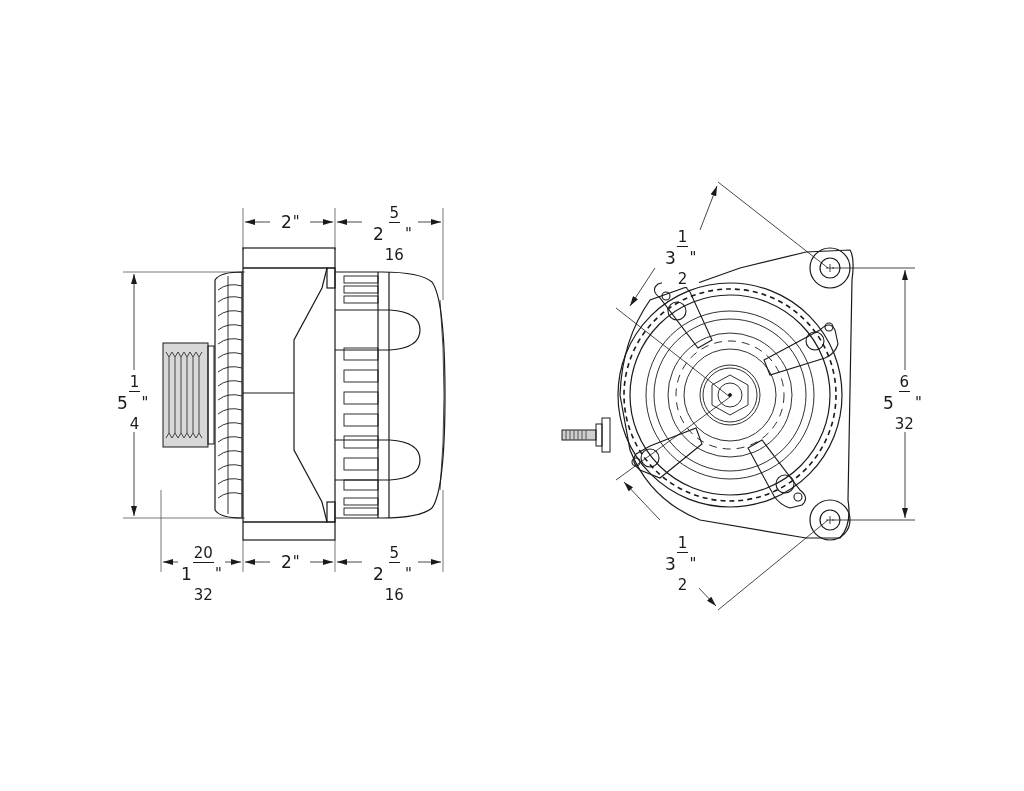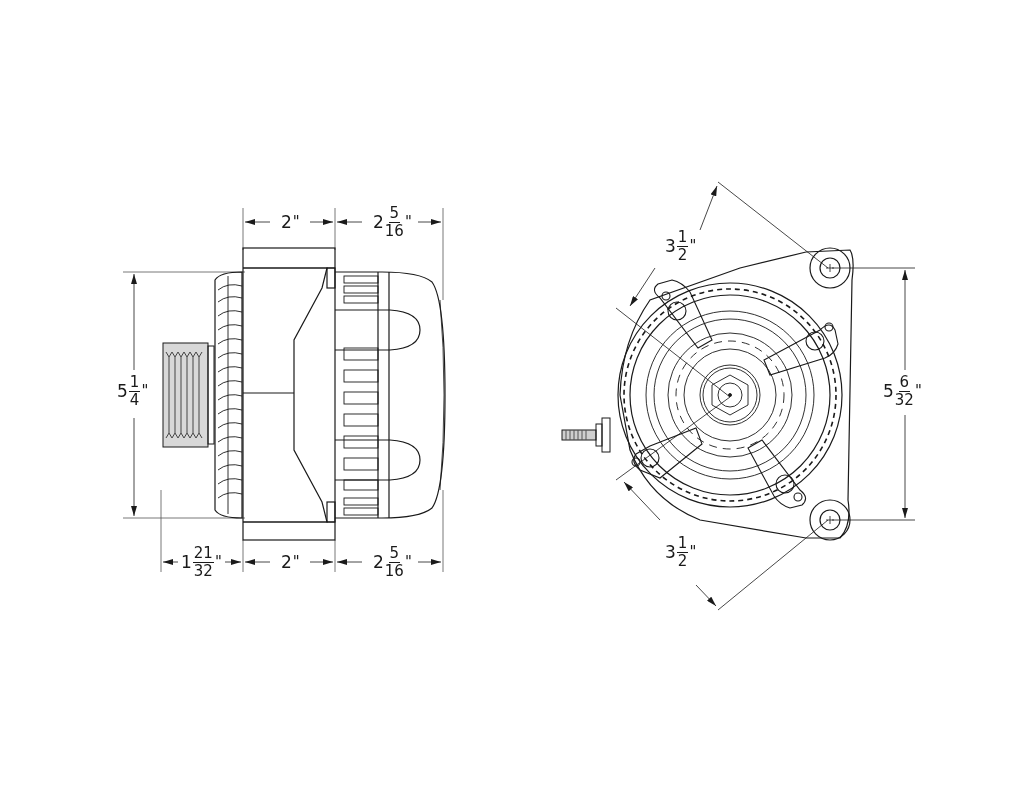--- a/index.html
+++ b/index.html
@@ -2,21 +2,21 @@
 <html><head>
 <meta charset="utf-8">
 <style>
   html, body { margin:0; padding:0; background:#ffffff; }
   body { width:1024px; height:791px; position:relative; overflow:hidden; font-family:"DejaVu Sans", "Liberation Sans", sans-serif; color:#1a1a1a; }
   svg.drawing { position:absolute; left:0; top:0; width:1024px; height:791px; }
   .dim { position:absolute; display:flex; align-items:center; background:#fff; padding:0 3px; line-height:1; }
   .dim .whole { font-size:17px; }
   .dim .frac { display:inline-flex; flex-direction:column; align-items:center; font-size:15px; margin-left:1px; }
   .dim .frac .num { border-bottom:1.3px solid #1a1a1a; padding:0 1px 1px; }
-  .dim .frac .den { padding-top:1px; }
+  .dim .frac .den { padding-top:1px;margin-top:24px; }
   .dim .unit { font-size:15px; margin-left:1px; align-self:center; }
   .dim.simple .whole { font-size:17px; }
 </style>
 </head>
 <body>
 
 <svg class="drawing" viewBox="0 0 1024 791" xmlns="http://www.w3.org/2000/svg">
   <defs>
     <marker id="arr" markerWidth="10" markerHeight="6" refX="10" refY="3" orient="auto" markerUnits="userSpaceOnUse">
       <path d="M0,0 L10,3 L0,6 z" fill="#1a1a1a"></path>
@@ -226,21 +226,21 @@
   <span class="frac">
       <span class="num">1</span>
       <span class="den">4</span>
     </span>
   <span class="unit">"</span>
 </div>
 
 <div class="dim" style="left:178px; top:546px;">
   <span class="whole">1</span>
   <span class="frac">
-      <span class="num">21</span>
+      <span class="num">20</span>
       <span class="den">32</span>
     </span>
   <span class="unit">"</span>
 </div>
 
 <div class="dim simple" style="left:278px; top:554px;">
   <span class="whole">2</span>
     <span class="unit">"</span>
 </div>
 

